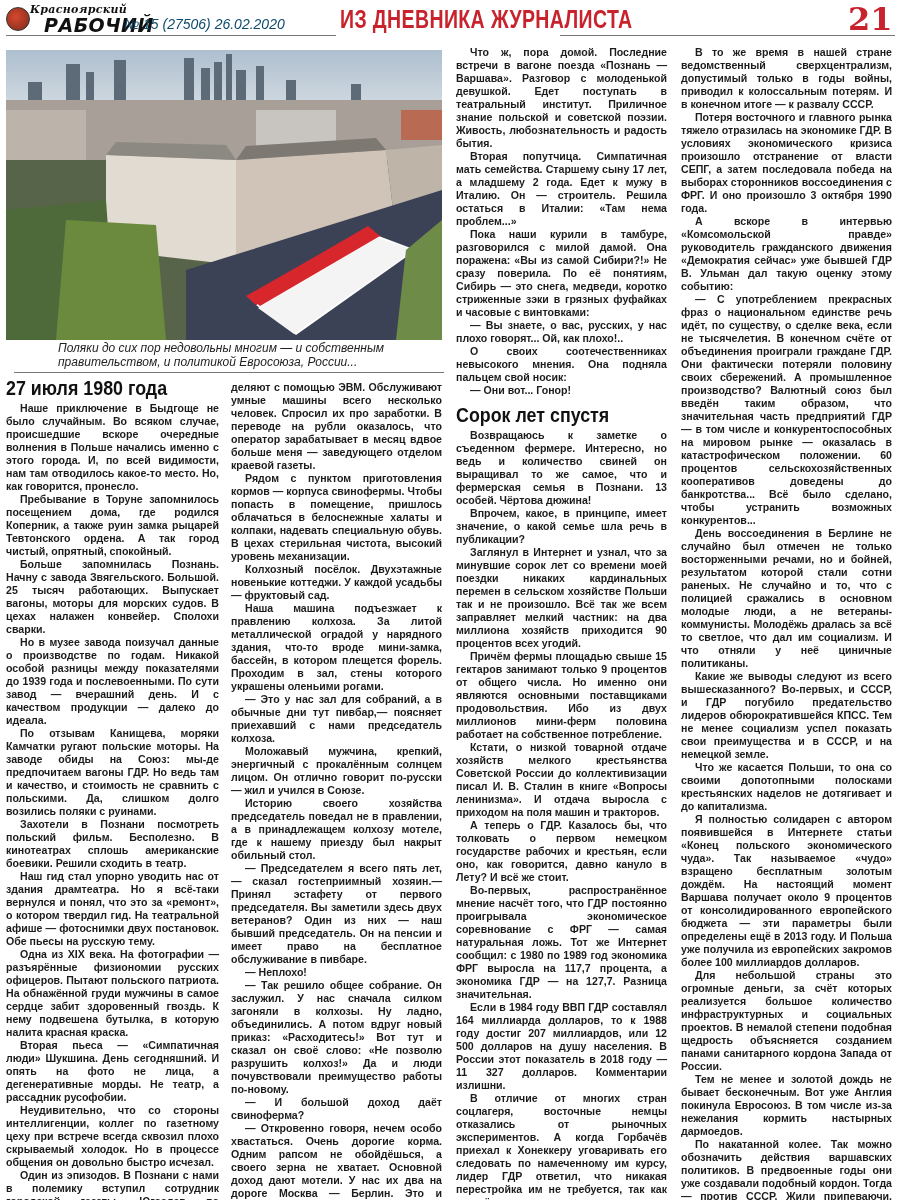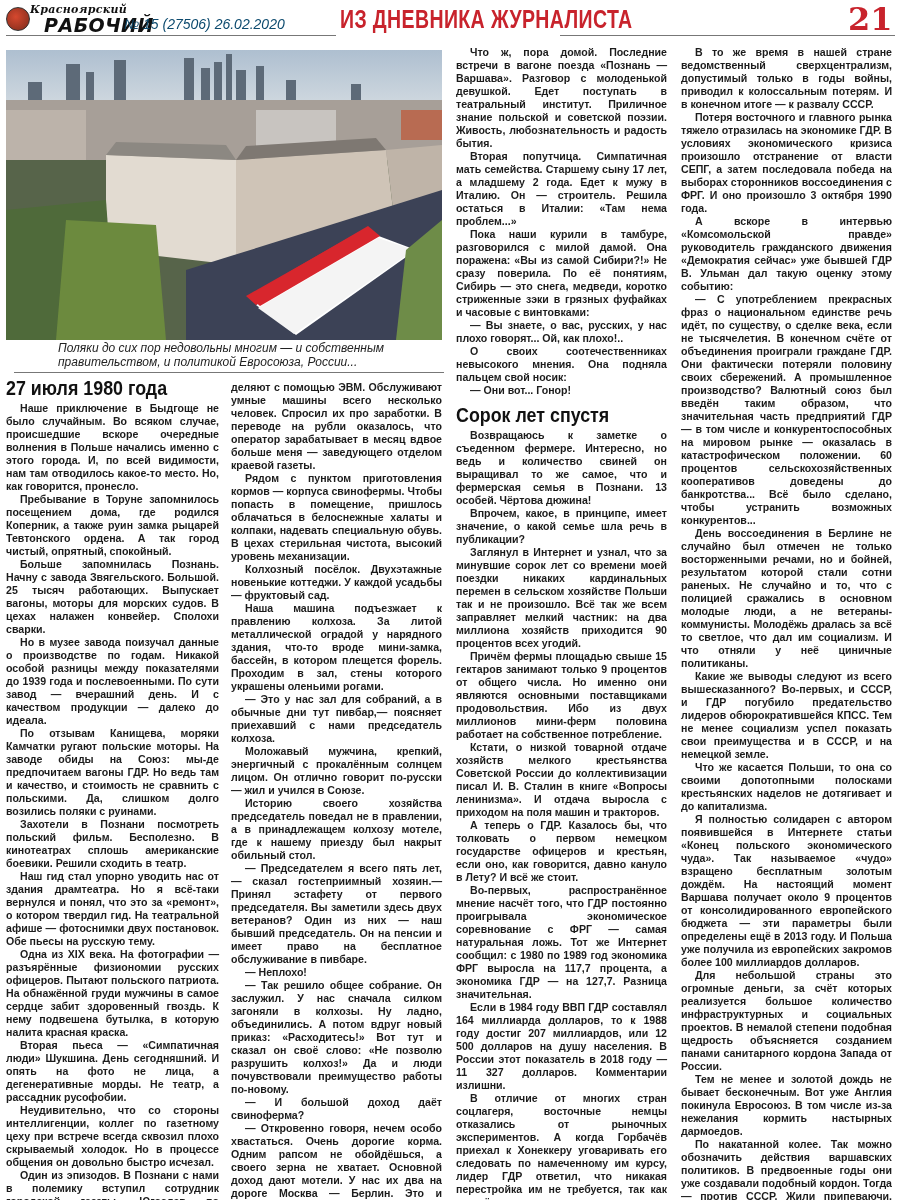--- a/index.html
+++ b/index.html
@@ -124,21 +124,21 @@
       <p>О своих соотечественниках невысокого мнения. Она подняла пальцем свой носик:</p>
       <p>— Они вот... Гонор!</p>
     </div>
   <div class="h1" style="margin-top:6px;">Сорок лет спустя</div>
   <div id="col3b">
       <p>Возвращаюсь к заметке о съеденном фермере. Интересно, но ведь и количество свиней он выращивал то же самое, что и фермерская семья в Познани. 13 особей. Чёртова дюжина!</p>
       <p>Впрочем, какое, в принципе, имеет значение, о какой семье шла речь в публикации?</p>
       <p>Заглянул в Интернет и узнал, что за минувшие сорок лет со времени моей поездки никаких кардинальных перемен в сельском хозяйстве Польши так и не произошло. Всё так же всем заправляет мелкий частник: на два миллиона хозяйств приходится 90 процентов всех угодий.</p>
       <p>Причём фермы площадью свыше 15 гектаров занимают только 9 процентов от общего числа. Но именно они являются основными поставщиками продовольствия. Ибо из двух миллионов мини-ферм половина работает на собственное потребление.</p>
       <p>Кстати, о низкой товарной отдаче хозяйств мелкого крестьянства Советской России до коллективизации писал И. В. Сталин в книге «Вопросы ленинизма». И отдача выросла с приходом на поля машин и тракторов.</p>
-      <p>А теперь о ГДР. Казалось бы, что толковать о первом немецком государстве офицеров и крестьян, если оно, как говорится, давно кануло в Лету? И всё же стоит.</p>
+      <p>А теперь о ГДР. Казалось бы, что толковать о первом немецком государстве рабочих и крестьян, если оно, как говорится, давно кануло в Лету? И всё же стоит.</p>
       <p>Во-первых, распространённое мнение насчёт того, что ГДР постоянно проигрывала экономическое соревнование с ФРГ — самая натуральная ложь. Тот же Интернет сообщил: с 1980 по 1989 год экономика ФРГ выросла на 117,7 процента, а экономика ГДР — на 127,7. Разница значительная.</p>
       <p>Если в 1984 году ВВП ГДР составлял 164 миллиарда долларов, то к 1988 году достиг 207 миллиардов, или 12 500 долларов на душу населения. В России этот показатель в 2018 году — 11 327 долларов. Комментарии излишни.</p>
       <p>В отличие от многих стран соцлагеря, восточные немцы отказались от рыночных экспериментов. А когда Горбачёв приехал к Хонеккеру уговаривать его следовать по намеченному им курсу, лидер ГДР ответил, что никакая перестройка им не требуется, так как они её уже прошли.</p>
     </div>
 </div>
 <div class="col" id="col4" style="left:681px; top:46px; width:211px;">
   <div id="col4body">
       <p>В то же время в нашей стране ведомственный сверхцентрализм, допустимый только в годы войны, приводил к колоссальным потерям. И в конечном итоге — к развалу СССР.</p>
       <p>Потеря восточного и главного рынка тяжело отразилась на экономике ГДР. В условиях экономического кризиса произошло отстранение от власти СЕПГ, а затем последовала победа на выборах сторонников воссоединения с ФРГ. И оно произошло 3 октября 1990 года.</p>
       <p>А вскоре в интервью «Комсомольской правде» руководитель гражданского движения «Демократия сейчас» уже бывшей ГДР В. Ульман дал такую оценку этому событию:</p>

